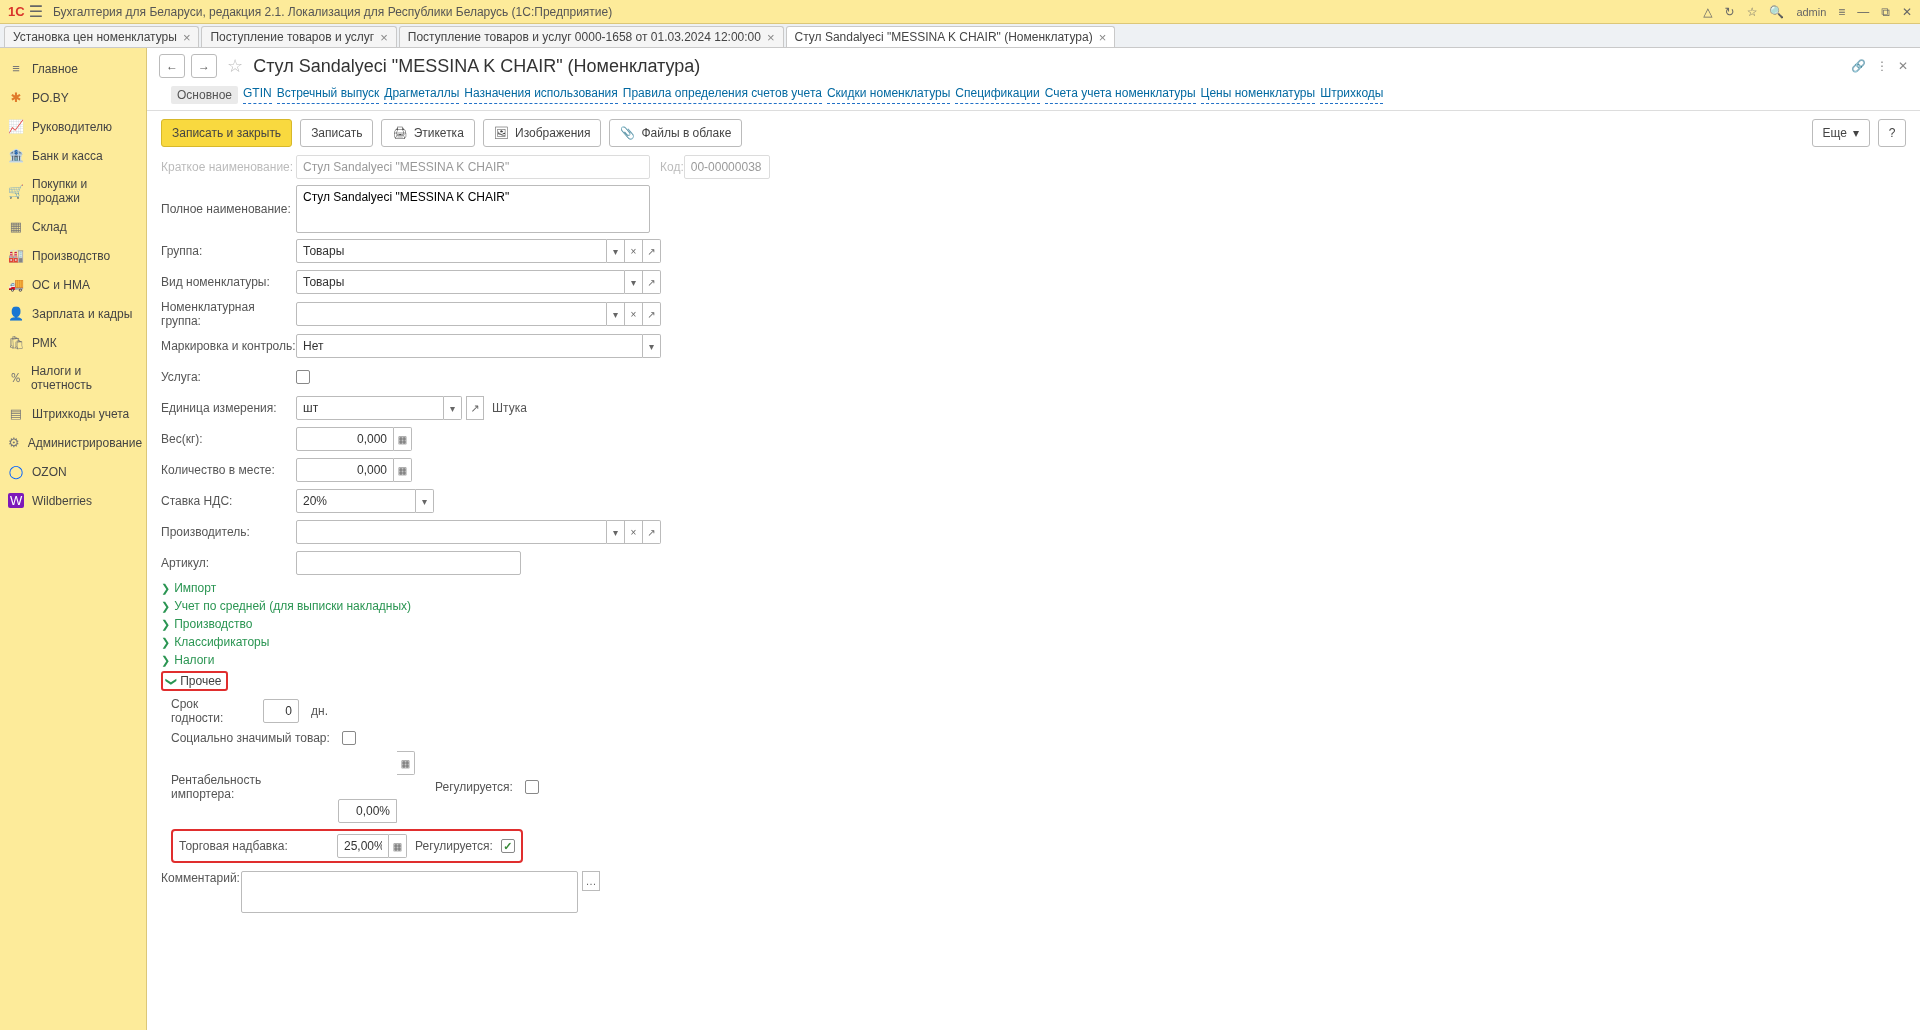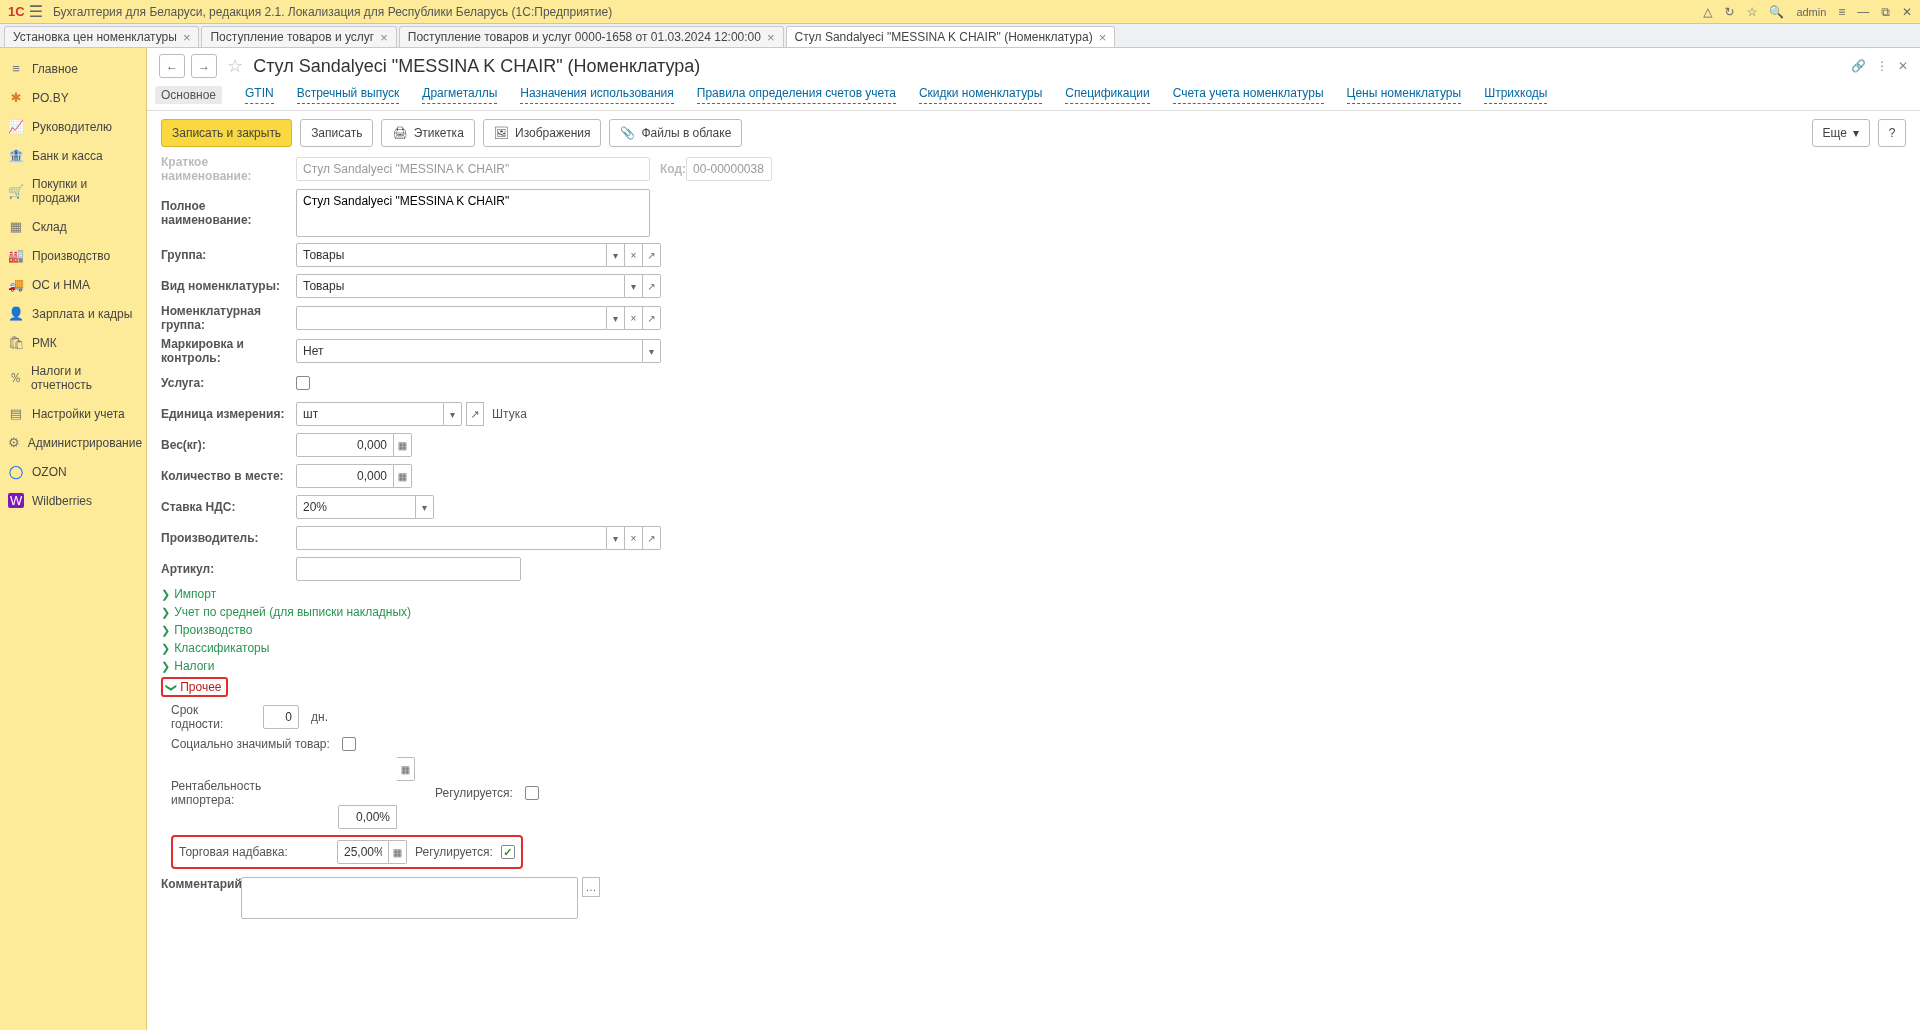--- a/index.html
+++ b/index.html
@@ -20,30 +20,30 @@
 .sidebar .item { display: flex; align-items: center; padding: 7px 8px; color: #444; cursor: pointer; gap: 8px; }
 .sidebar .icon { width: 16px; text-align: center; color: #777; font-size: 13px; }
 .sidebar .icon.orange { color: #e07b2b; }
 .content { flex: 1; background: #fff; display: flex; flex-direction: column; overflow: hidden; }
 .content-header { display: flex; align-items: center; padding: 6px 12px 4px; gap: 6px; }
 .nav-btn { width: 26px; height: 24px; border: 1px solid #bbb; border-radius: 3px; background: #fff; display: flex; align-items: center; justify-content: center; color: #555; cursor: pointer; }
 .star-icon { color: #bbb; font-size: 18px; margin: 0 4px; }
 .page-title { font-size: 18px; color: #333; }
 .hdr-right { margin-left: auto; display: flex; gap: 10px; color: #888; }
 .hdr-right span { cursor: pointer; }
-.tabs-row { display: flex; gap: 23px; padding: 4px 8px 6px; border-bottom: 1px solid #ddd; }
+.tabs-row { display: flex; gap: 5px; padding: 4px 24px 6px; border-bottom: 1px solid #ddd; }
 .tabs-row .tlink { color: #0369a1; border-bottom: 1px dashed #2171c7; cursor: pointer; padding-bottom: 1px; }
 .tabs-row .tlink.active { color: #555; background: #eaeaea; padding: 2px 6px; border: none; border-radius: 2px; }
 .toolbar { display: flex; gap: 8px; padding: 8px 14px; align-items: center; }
 .btn { height: 28px; border: 1px solid #bbb; border-radius: 3px; background: #fff; padding: 0 10px; display: flex; align-items: center; gap: 6px; color: #444; cursor: pointer; }
 .btn.primary { background: #f9d93f; border-color: #d7b82a; }
 .btn-right { margin-left: auto; display: flex; gap: 8px; }
 .form-area { flex: 1; overflow-y: auto; padding: 0 14px 20px; }
 .form-row { display: flex; align-items: center; margin-bottom: 5px; min-height: 26px; }
-.form-label { width: 135px; color: #555; font-weight: bold; }
+.form-label { width: 135px; color: #555; }
 .form-input { height: 24px; border: 1px solid #bbb; border-radius: 2px; padding: 0 6px; color: #333; background: #fff; }
 .form-input.wide { width: 354px; }
 .form-input.wide2 { width: 311px; }
 .form-input.narrow { width: 148px; }
 .form-input.num { width: 98px; text-align: right; }
 .form-input.numsm { width: 65px; text-align: right; }
 .textarea { width: 354px; height: 48px; border: 1px solid #bbb; border-radius: 2px; padding: 4px 6px; resize: none; }
 .input-btn { width: 18px; height: 24px; border: 1px solid #bbb; border-left: none; background: #fff; display: flex; align-items: center; justify-content: center; color: #666; font-size: 10px; cursor: pointer; }
 .input-group { display: flex; }
 .input-group .form-input { border-radius: 2px 0 0 2px; }
@@ -140,21 +140,21 @@
     <div class="item">
         <span class="icon">🛍</span>
         <span>РМК</span>
       </div>
     <div class="item">
         <span class="icon">％</span>
         <span>Налоги и отчетность</span>
       </div>
     <div class="item">
         <span class="icon">▤</span>
-        <span>Настройки учета</span>
+        <span>Штрихкоды учета</span>
       </div>
     <div class="item">
         <span class="icon">⚙</span>
         <span>Администрирование</span>
       </div>
     <div class="item">
         <span class="icon" style="color:#0060ff">◯</span>
         <span>OZON</span>
       </div>
     <div class="item">
@@ -335,21 +335,21 @@
           <span>Классификаторы</span>
         </div>
       <div class="expand-row">
           <span class="chev">❯</span>
           <span>Налоги</span>
         </div>
 
       <div style="margin-bottom:6px">
         <span class="highlight">
           <span class="chev" style="color:#2a9552;transform:rotate(90deg);font-size:11px">❯</span>
-          <span style="color:#b91c1c;margin-left:4px">Прочее</span>
+          <span style="color:#404040;margin-left:4px">Прочее</span>
         </span>
       </div>
 
       <div class="sub-section">
         <div class="sub-row">
           <span class="sub-label" style="width:80px">Срок годности:</span>
           <input class="form-input" style="width: 36px; text-align: right;" value="0">
           <span class="sub-label">дн.</span>
         </div>
         <div class="sub-row">

